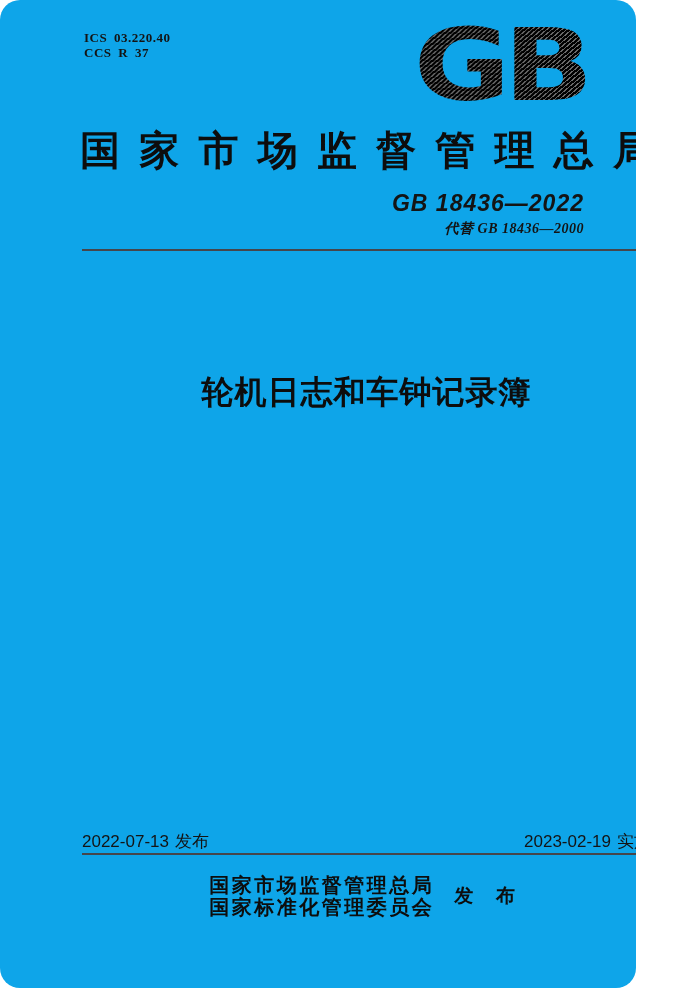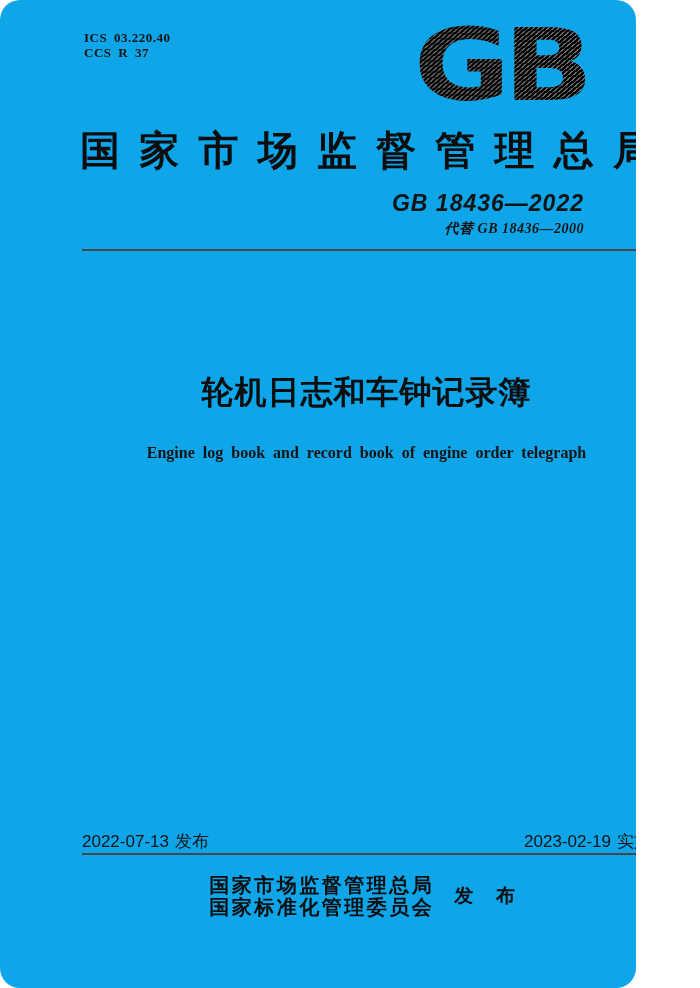--- a/index.html
+++ b/index.html
@@ -116,21 +116,20 @@
   <div class="std-heading">国家市场监督管理总局</div>
 
   <div class="std-number">
     <div class="num">GB 18436—2022</div>
     <div class="superseded">代替 GB 18436—2000</div>
   </div>
 
   <div class="rule rule-top"></div>
 
   <div class="title-cn">轮机日志和车钟记录簿</div>
-  <div class="title-en">Engine log book and record book of engine order telegraph</div>
 
   <div class="date-row">
     <div>
       <span>2022-07-13</span><span class="lbl">发布</span>
     </div>
     <div>
       <span>2023-02-19</span><span class="lbl">实施</span>
     </div>
   </div>
 

